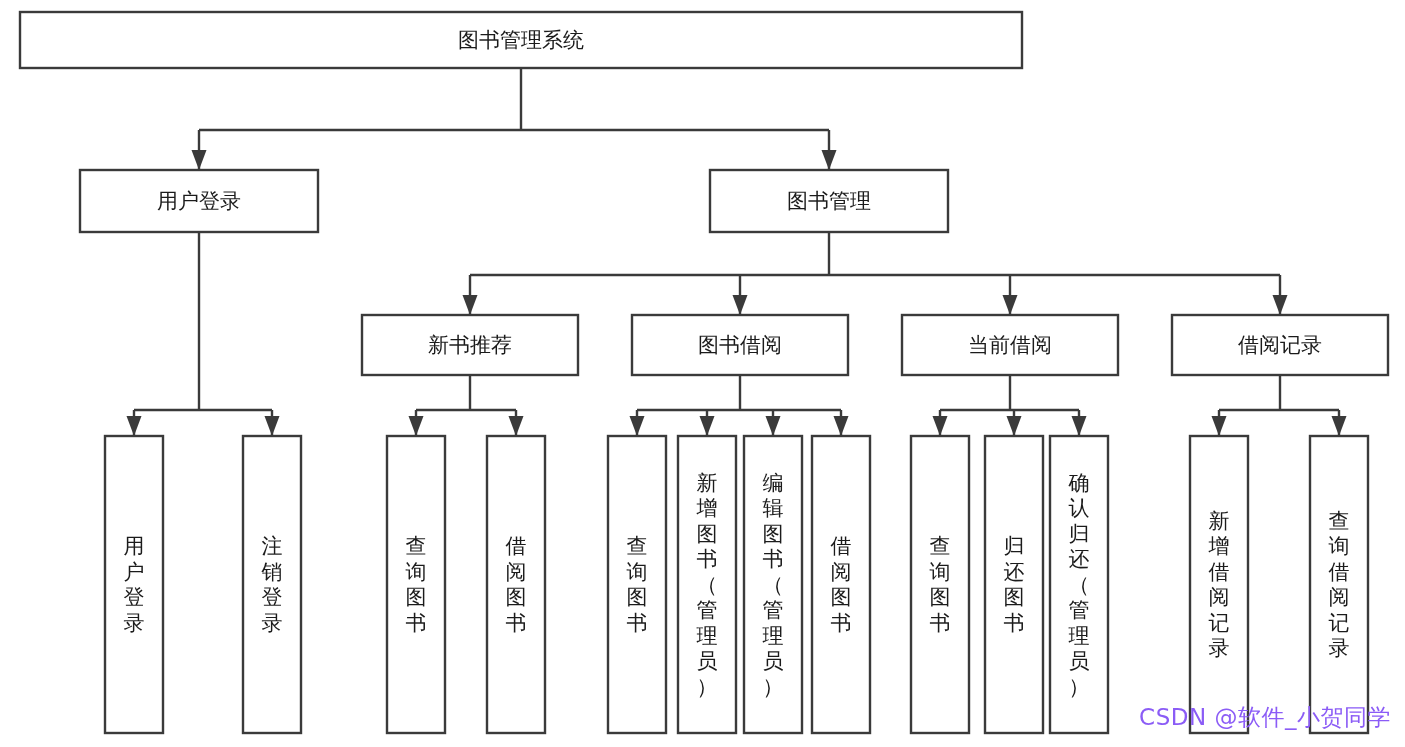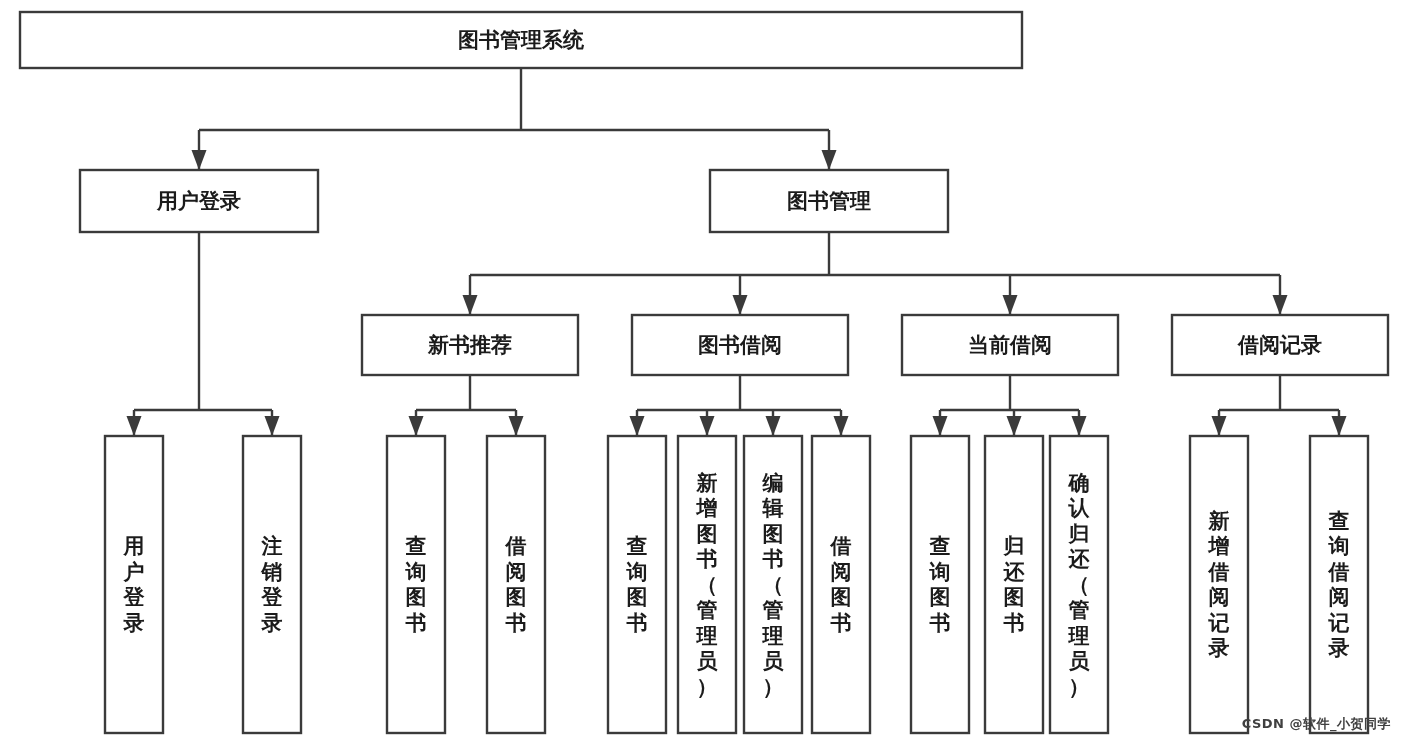--- a/index.html
+++ b/index.html
@@ -12,21 +12,20 @@
     width: 1405px;
     height: 747px;
     font-family: "DejaVu Sans", "Liberation Sans", sans-serif;
     overflow: hidden;
   }
   #diagram-root {
     position: relative;
     width: 1405px;
     height: 737px;
     background: #ffffff;
-    font-weight: bold;
   }
   svg.diagram-canvas {
     position: absolute;
     left: 0;
     top: 0;
     width: 1405px;
     height: 747px;
     display: block;
   }
   .node-box {
@@ -55,22 +54,22 @@
     font-family: "DejaVu Sans", "Liberation Sans", sans-serif;
     font-size: 21px;
     fill: #1b1b1b;
     text-anchor: middle;
   }
   .watermark-text {
     position: absolute;
     right: 14px;
     bottom: 4px;
     font-family: "DejaVu Sans", "Liberation Sans", sans-serif;
-    font-size: 13px;
-    color: #404040;
+    font-size: 23px;
+    color: #8b5cf6;
     letter-spacing: 0.5px;
     white-space: nowrap;
     user-select: none;
   }
 </style>
 </head>
 <body>
 
 <div id="diagram-root">
 

